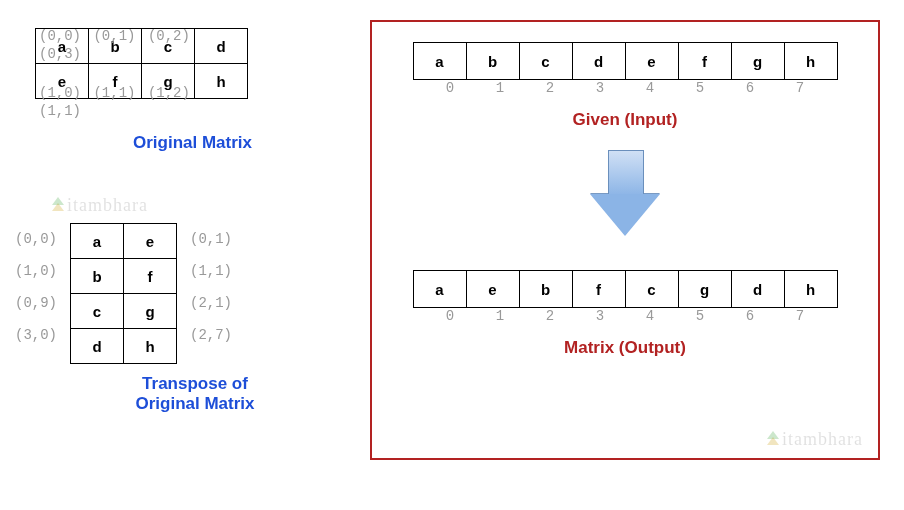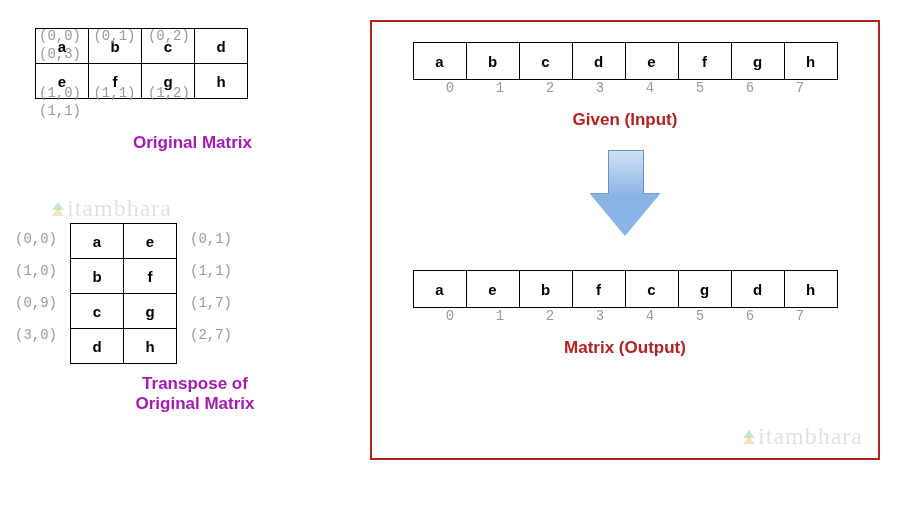--- a/index.html
+++ b/index.html
@@ -67,29 +67,29 @@
     justify-content: center;
   }
   .idx {
     width: 50px;
     text-align: center;
     font-family: "Courier New", monospace;
     color: #999;
     font-size: 14px;
   }
   .caption {
-    color: #a21caf;
+    color: #1d4ed8;
     font-weight: bold;
     font-size: 17px;
     text-align: center;
     margin-top: 10px;
   }
   .watermark {
     color: rgba(0,0,0,0.12);
-    font-size: 24px;
+    font-size: 18px;
     font-family: Georgia, serif;
     letter-spacing: 1px;
     position: absolute;
   }
   .watermark .g {
     display:inline-block;
     width:16px;height:16px;
     position:relative;
     top:2px;
     margin-right:1px;
@@ -226,21 +226,21 @@
         </tr>
         <tr>
           <td>d</td>
           <td>h</td>
         </tr>
       </tbody>
         </table>
       <div class="trans-right">
         <span class="coord">(0,1)</span>
         <span class="coord">(1,1)</span>
-        <span class="coord">(1,7)</span>
+        <span class="coord">(2,1)</span>
         <span class="coord">(2,7)</span>
       </div>
     </div>
     <div class="caption trans-caption">
       <span>Transpose of</span><br>
       <span>Original Matrix</span>
     </div>
   </div>
 </div>
 

